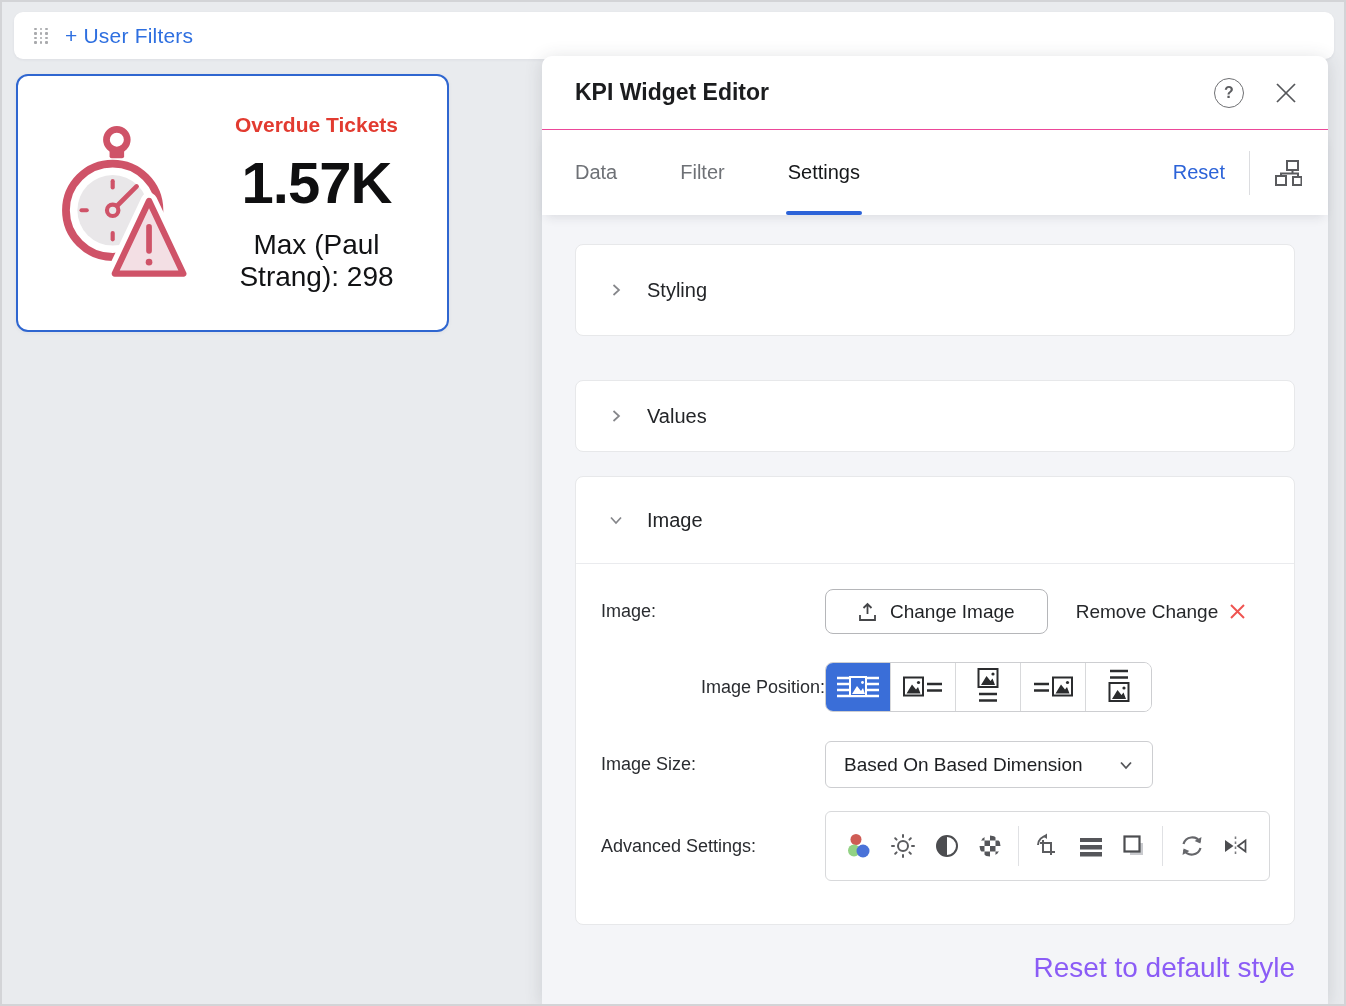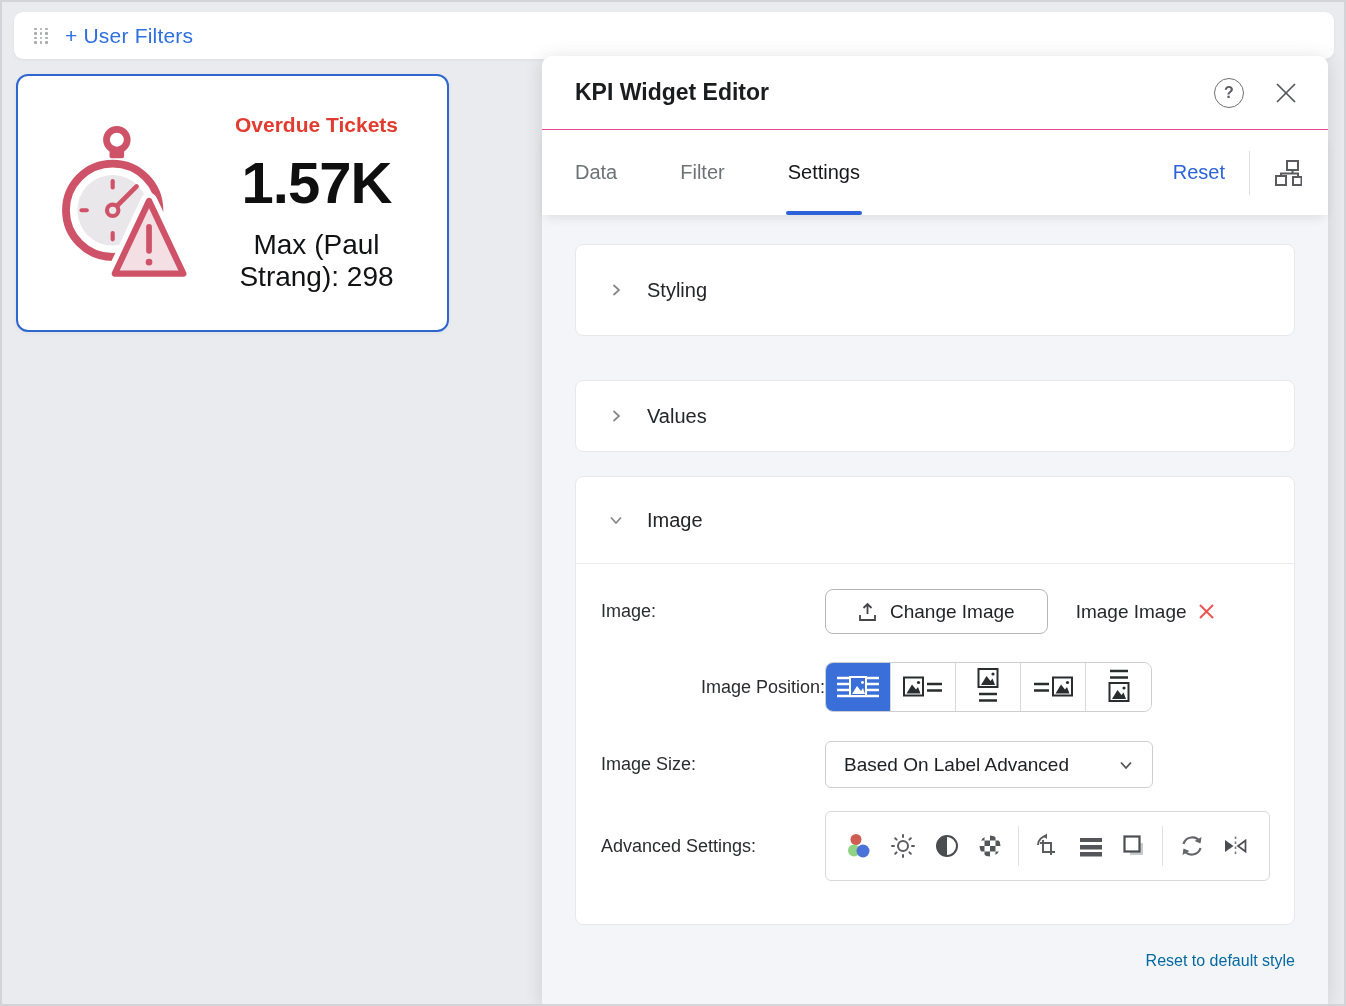--- a/index.html
+++ b/index.html
@@ -110,21 +110,21 @@
   }
 
   .adv-toolbar{
     width:445px; height:70px; background:#fff; border:1px solid #d8d9db; border-radius:6px;
     display:flex; align-items:center; justify-content:space-between; padding:0 19px;
   }
   .tool{ width:30px; height:30px; display:flex; align-items:center; justify-content:center;
     background:none; border:none; cursor:pointer; padding:0; }
   .tdiv{ width:1px; height:40px; background:#e0e1e4; }
 
-  .footer-link{ text-align:right; padding-top:27px; font-size:16px; color:#0369a1; }
+  .footer-link{ text-align:right; padding-top:27px; font-size:28px; color:#8b5cf6; }
   .footer-link span{ cursor:pointer; }
 </style>
 </head>
 <body>
 
 <div id="root">
 
   <div class="uf-bar">
     <span class="uf-grid">
       <i></i>
@@ -240,21 +240,21 @@
           <div class="row r-image">
             <div class="row-label">Image:</div>
             <button class="change-btn">
               <svg width="19" height="20" viewBox="0 0 19 20">
                 <path d="M9.5 12 V2.5 M5.5 6 L9.5 2 L13.5 6" fill="none" stroke="#444548" stroke-width="1.8"></path>
                 <path d="M2 13 V18 H17 V13" fill="none" stroke="#444548" stroke-width="1.8"></path>
               </svg>
               <span>Change Image</span>
             </button>
             <span class="remove-wrap">
-              <span class="remove-label">Image Image</span>
+              <span class="remove-label">Remove Change</span>
               <span class="remove-x">
                 <svg width="17" height="17" viewBox="0 0 17 17">
                   <line x1="2" y1="2" x2="15" y2="15" stroke="#ef5350" stroke-width="2"></line>
                   <line x1="15" y1="2" x2="2" y2="15" stroke="#ef5350" stroke-width="2"></line>
                 </svg>
               </span>
             </span>
           </div>
 
           <div class="row r-pos">
@@ -308,21 +308,21 @@
                   <path d="M5 31 L10.5 22 L14.5 27 L16.5 24.5 L19 31 Z" fill="#2b2c2e"></path>
                   <circle cx="17" cy="20" r="1.6" fill="#2b2c2e"></circle>
                 </svg>
               </button>
             </div>
           </div>
 
           <div class="row r-size">
             <div class="row-label">Image Size:</div>
             <div class="size-select">
-              <span>Based On Label Advanced</span>
+              <span>Based On Based Dimension</span>
               <svg width="16" height="16" viewBox="0 0 16 16">
                 <polyline points="3,5.5 8,11 13,5.5" fill="none" stroke="#55565a" stroke-width="1.8"></polyline>
               </svg>
             </div>
           </div>
 
           <div class="row">
             <div class="row-label">Advanced Settings:</div>
             <div class="adv-toolbar">
 

